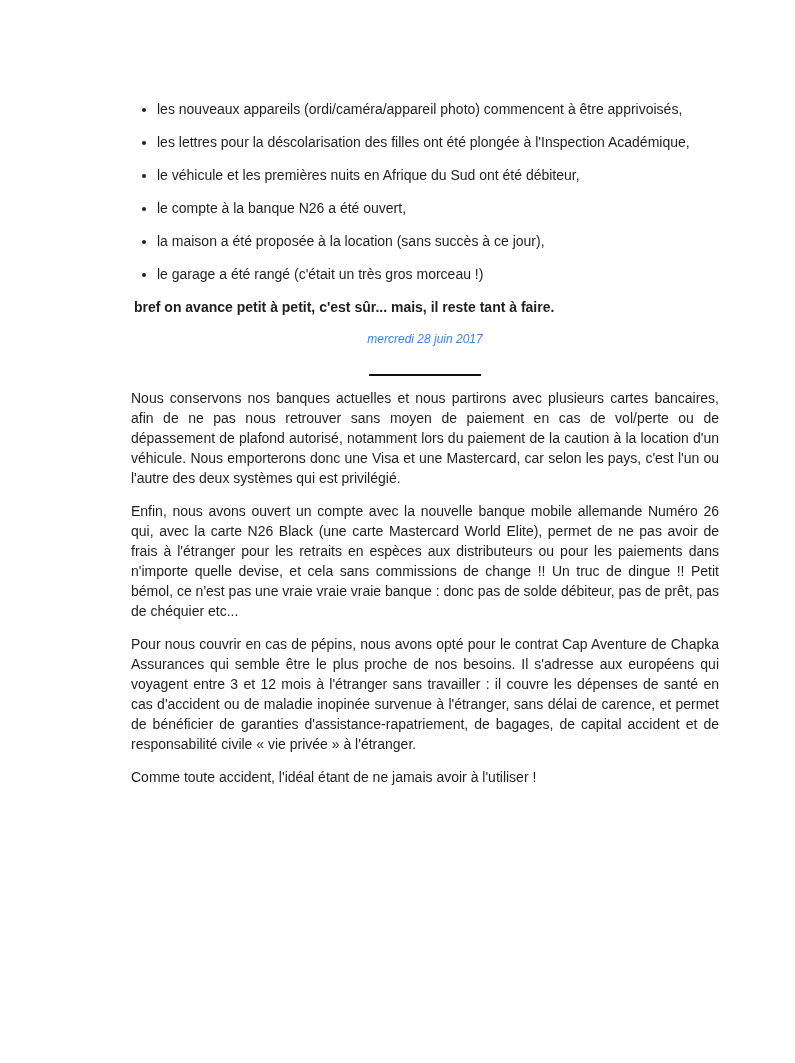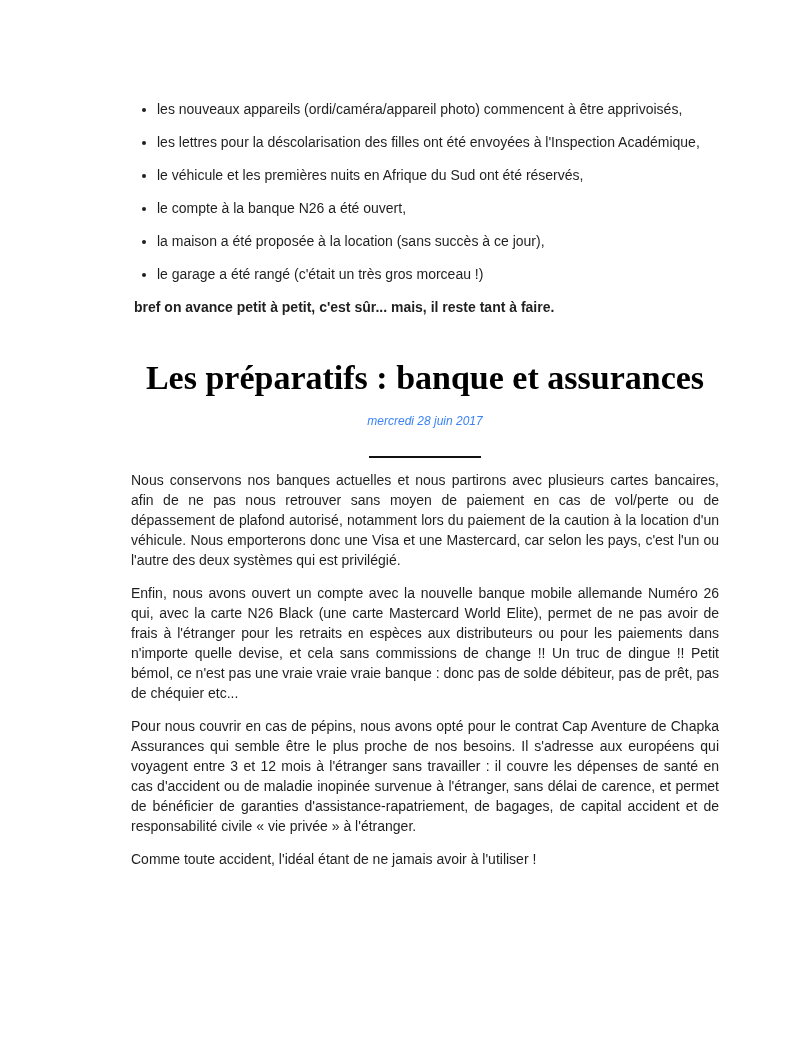--- a/index.html
+++ b/index.html
@@ -75,30 +75,29 @@
     letter-spacing: 1px;
   }
 </style>
 </head>
 <body>
 
 <div class="page">
 
   <ul class="bullet-list">
     <li>les nouveaux appareils (ordi/caméra/appareil photo) commencent à être apprivoisés,</li>
-    <li>les lettres pour la déscolarisation des filles ont été envoyées à l'Inspection Académique,</li>
-    <li>le véhicule et les premières nuits en Afrique du Sud ont été réservés,</li>
+    <li>les lettres pour la déscolarisation des filles ont été plongée à l'Inspection Académique,</li>
+    <li>le véhicule et les premières nuits en Afrique du Sud ont été débiteur,</li>
     <li>le compte à la banque N26 a été ouvert,</li>
     <li>la maison a été proposée à la location (sans succès à ce jour),</li>
     <li>le garage a été rangé (c'était un très gros morceau !)</li>
   </ul>
 
   <p class="summary">bref on avance petit à petit, c'est sûr... mais, il reste tant à faire.</p>
 
-  <h1 class="title">Les préparatifs : banque et assurances</h1>
 
   <div class="date">mercredi 28 juin 2017</div>
 
   <div class="separator"></div>
 
   <p class="para">Nous conservons nos banques actuelles et nous partirons avec plusieurs cartes bancaires, afin de ne pas nous retrouver sans moyen de paiement en cas de vol/perte ou de dépassement de plafond autorisé, notamment lors du paiement de la caution à la location d'un véhicule. Nous emporterons donc une Visa et une Mastercard, car selon les pays, c'est l'un ou l'autre des deux systèmes qui est privilégié.</p>
   <p class="para">Enfin, nous avons ouvert un compte avec la nouvelle banque mobile allemande Numéro 26 qui, avec la carte N26 Black (une carte Mastercard World Elite), permet de ne pas avoir de frais à l'étranger pour les retraits en espèces aux distributeurs ou pour les paiements dans n'importe quelle devise, et cela sans commissions de change !! Un truc de dingue !! Petit bémol, ce n'est pas une vraie vraie vraie banque : donc pas de solde débiteur, pas de prêt, pas de chéquier etc...</p>
   <p class="para">Pour nous couvrir en cas de pépins, nous avons opté pour le contrat Cap Aventure de Chapka Assurances qui semble être le plus proche de nos besoins. Il s'adresse aux européens qui voyagent entre 3 et 12 mois à l'étranger sans travailler : il couvre les dépenses de santé en cas d'accident ou de maladie inopinée survenue à l'étranger, sans délai de carence, et permet de bénéficier de garanties d'assistance-rapatriement, de bagages, de capital accident et de responsabilité civile « vie privée » à l'étranger.</p>
   <p class="para">Comme toute accident, l'idéal étant de ne jamais avoir à l'utiliser !</p>
 

